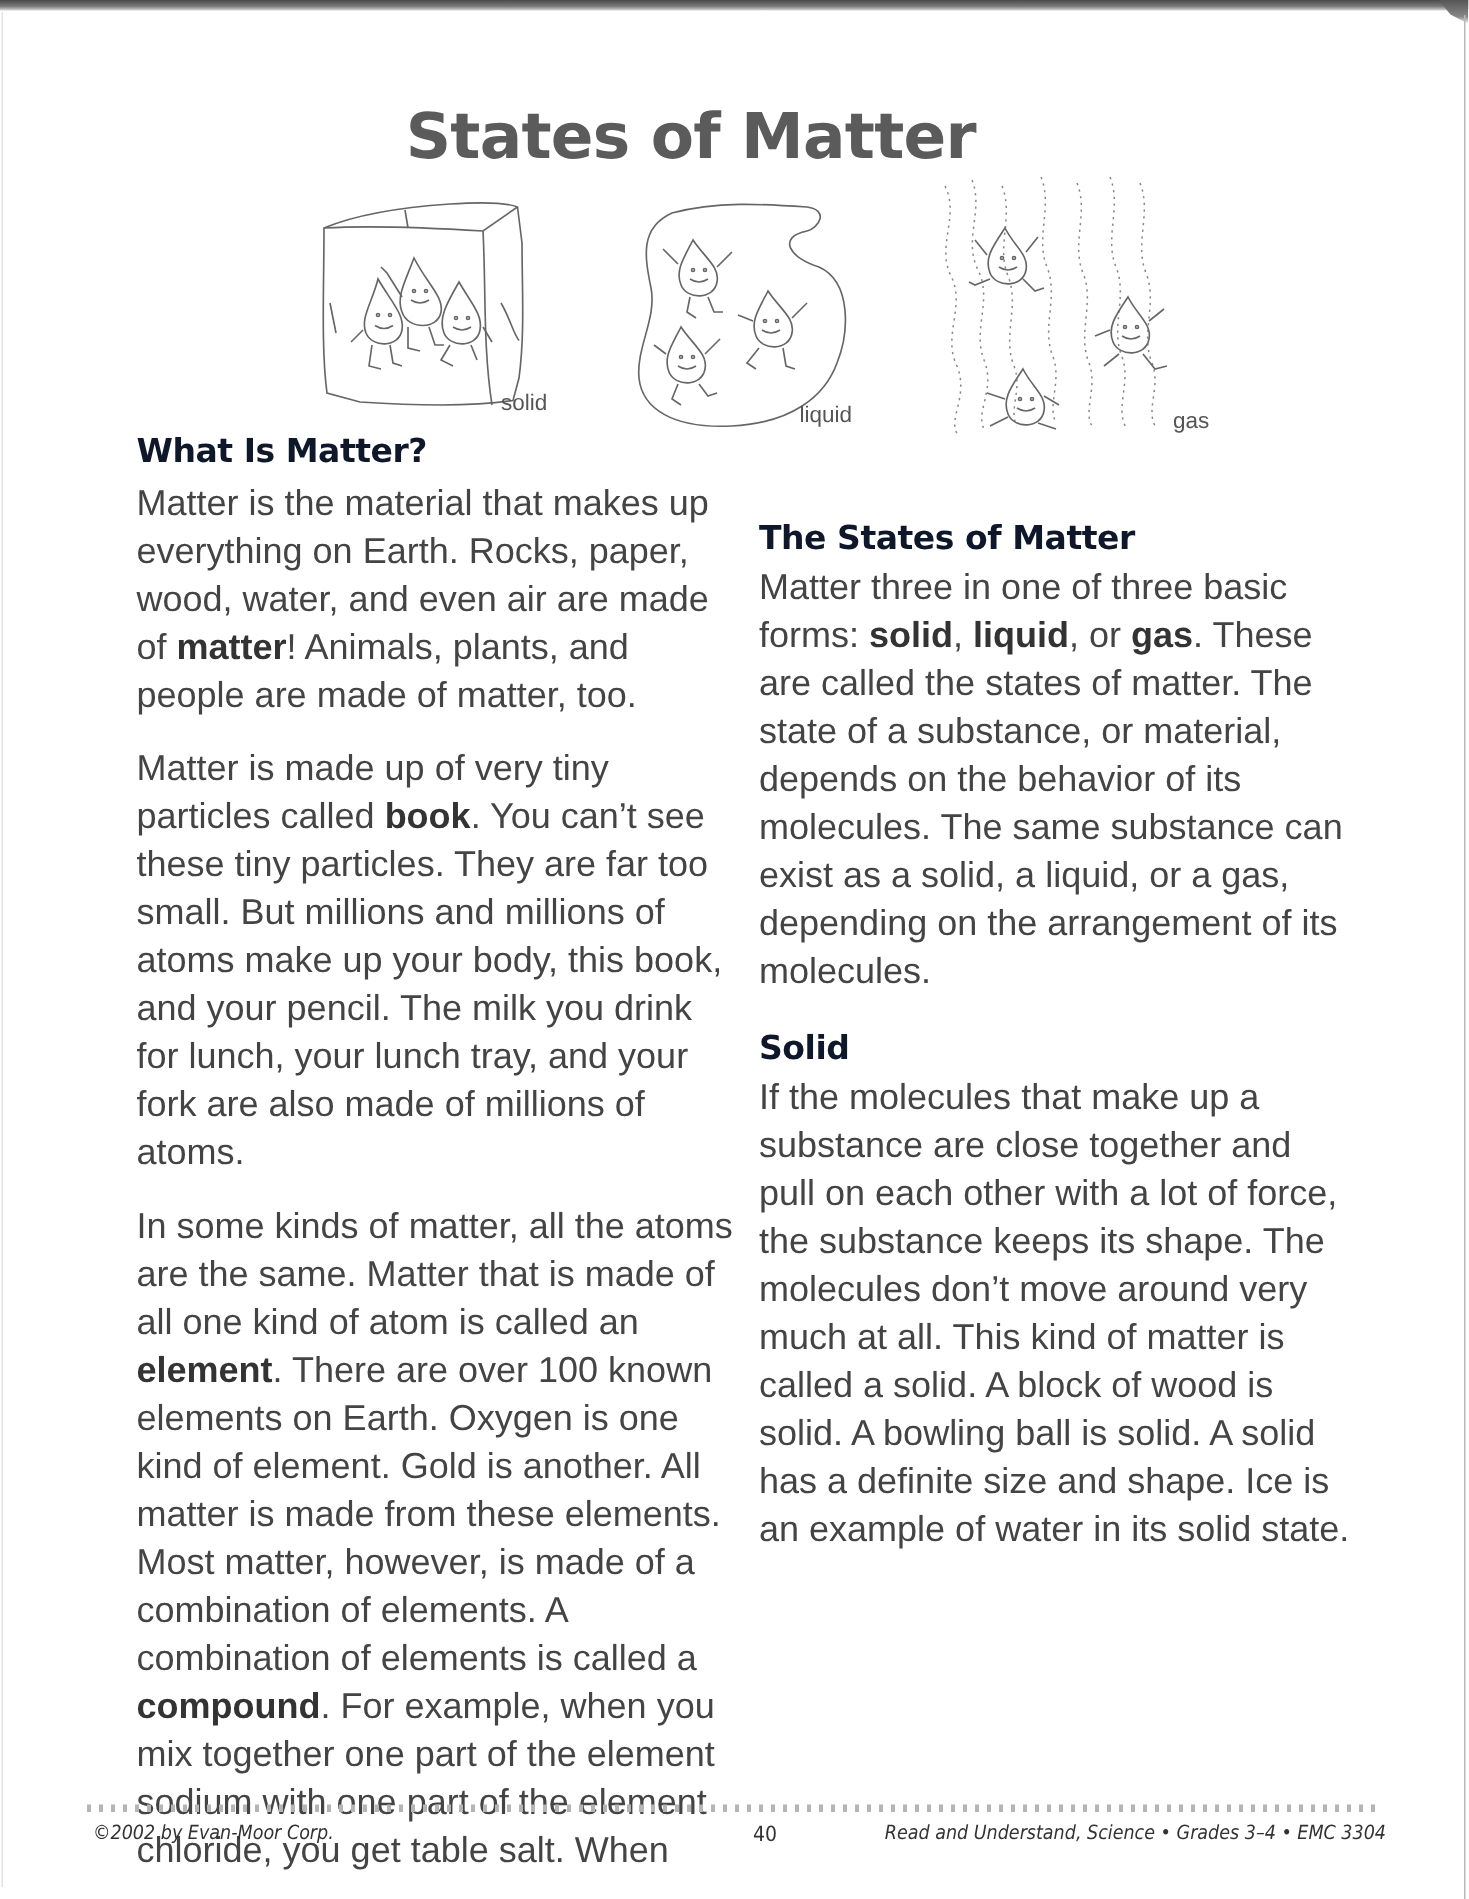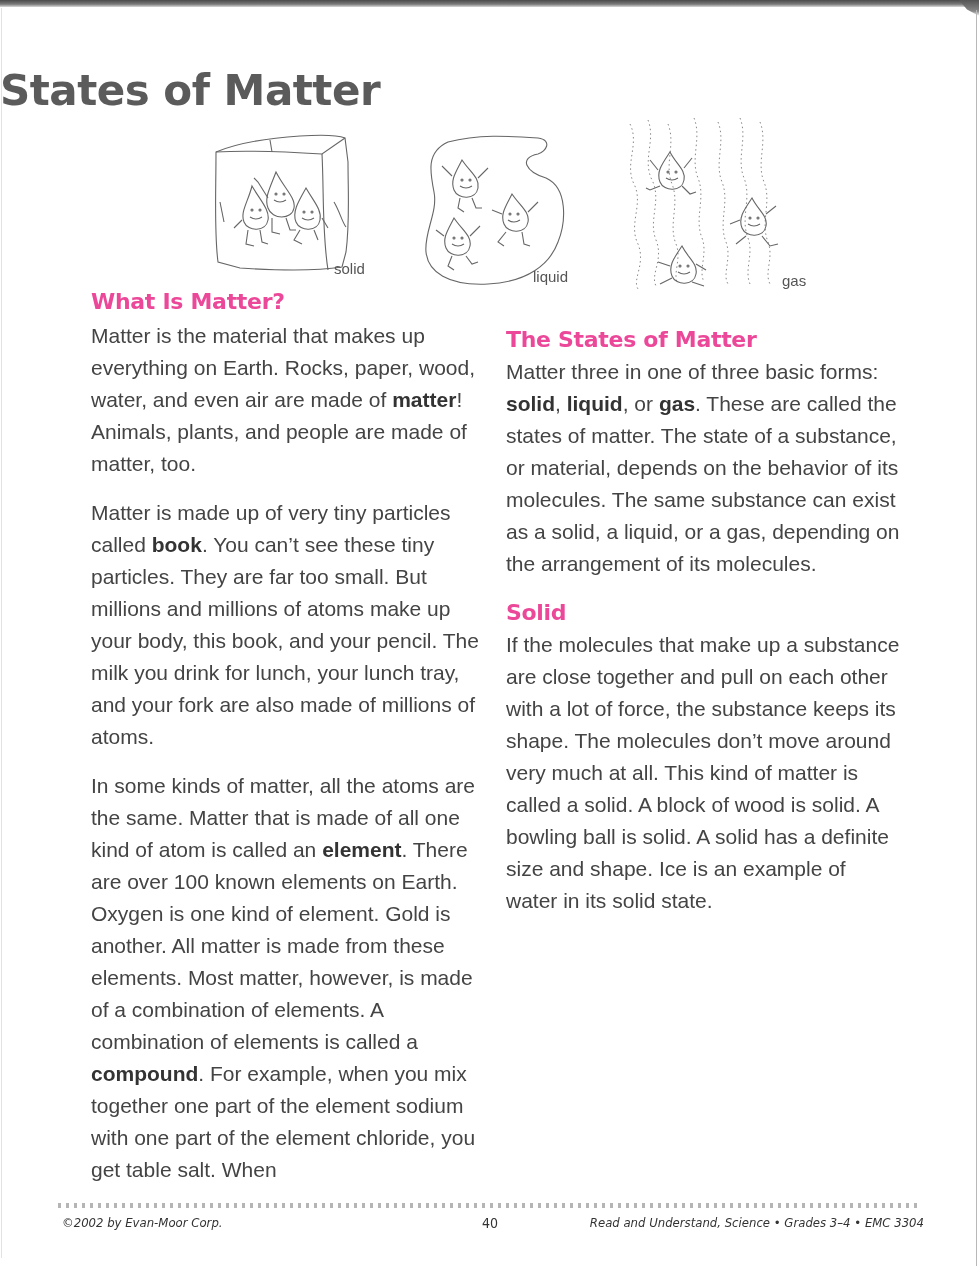--- a/index.html
+++ b/index.html
@@ -20,52 +20,52 @@
   }
   .scan-right {
     position: absolute; right: 2px; top: 10px; width: 1px; height: 1256px;
     background: #b8b8b8;
   }
   .scan-left {
     position: absolute; left: 1px; top: 8px; width: 1px; height: 1250px;
     background: #e2e2e2;
   }
   .page-title {
-    position: absolute; left: 0; top: 66px; width: 899px; 
+    position: absolute; left: 0; top: 66px; width: 899px; text-align: center;
     font-family: "DejaVu Sans", sans-serif; font-weight: bold;
-    font-size: 42px; letter-spacing: -0.5px; color: #5b5b5b;
+    font-size: 42px; letter-spacing: -0.5px; color: #5b5b5b; padding-left: 11px;
   }
   .figure { position: absolute; }
   .fig-label {
     position: absolute; font-size: 15px; color: #555;
   }
   .col {
     position: absolute; top: 286px; width: 400px;
   }
   .col-left { left: 91px; }
   .col-right { left: 506px; top: 324px; width: 395px; }
   h2 {
     margin: 0; font-family: "DejaVu Sans", sans-serif; font-weight: bold;
-    font-size: 22px; color: #ec4899; letter-spacing: -0.3px; line-height: 32px;
+    font-size: 22px; color: #0f172a; letter-spacing: -0.3px; line-height: 32px;
   }
   p {
-    margin: 0 0 17px 0; font-size: 21px; line-height: 32px; color: #444;
+    margin: 0 0 17px 0; font-size: 24px; line-height: 32px; color: #444;
   }
   b { font-weight: bold; color: #333; }
-  .col-right h2 { margin-top: 0; }
+  .col-right h2 { margin-top: 20px; }
   .footer-rule {
     position: absolute; left: 58px; top: 1203px; width: 864px; height: 5px;
     background-image: repeating-linear-gradient(to right, #b5b5b5 0 3px, transparent 3px 8px);
   }
   .footer {
     position: absolute; left: 62px; top: 1215px; width: 862px;
     font-family: "DejaVu Sans Condensed", "DejaVu Sans", sans-serif; font-size: 13px; color: #333;
   }
   .footer .left { position: absolute; left: 0; top: 0; font-style: italic; }
-  .footer .center { position: absolute; left: 420px; top: 0; font-size: 14px; }
+  .footer .center { position: absolute; left: 440px; top: 0; font-size: 14px; }
   .footer .right { position: absolute; right: 0; top: 0; font-style: italic; }
 </style>
 </head>
 <body>
 
 <div class="scan-top"></div>
 <div class="scan-top-right"></div>
 <div class="scan-right"></div>
 <div class="scan-left"></div>
 

